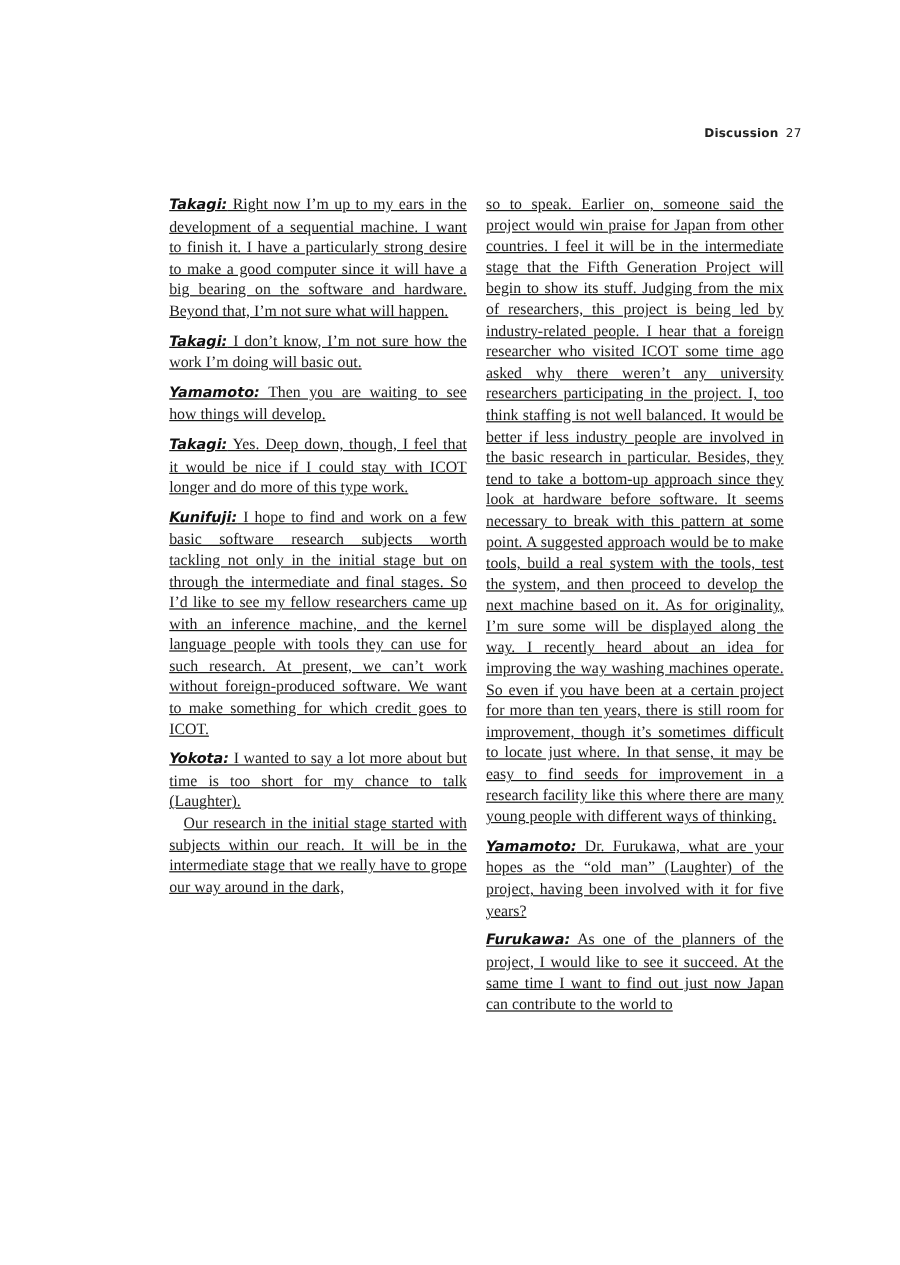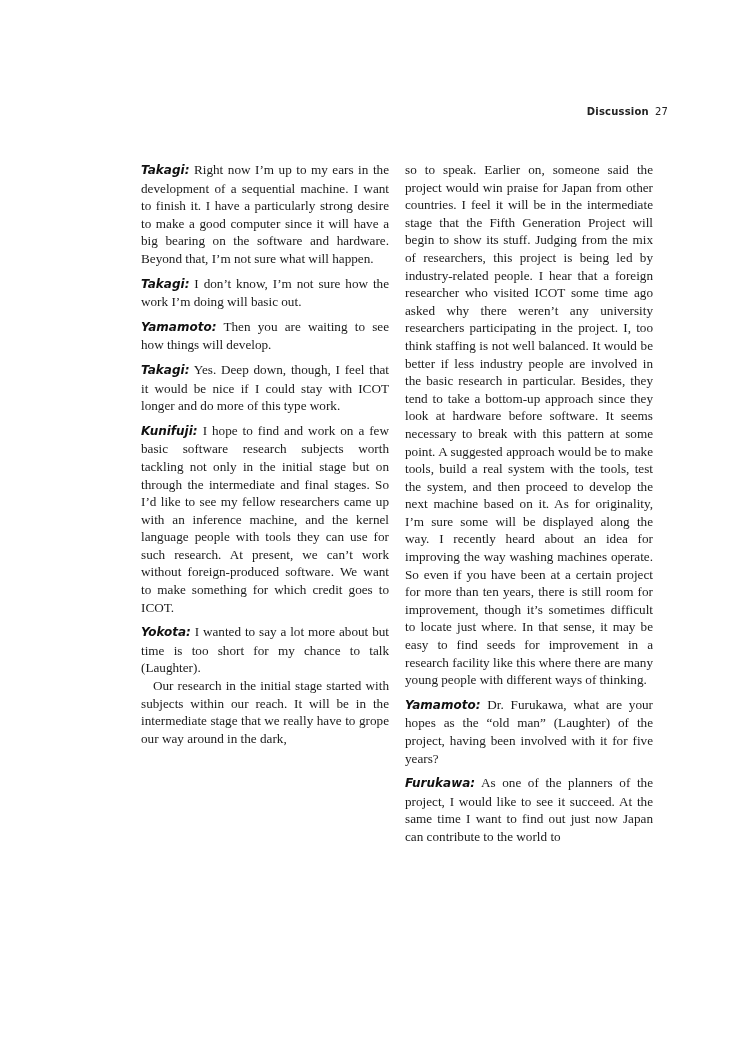--- a/index.html
+++ b/index.html
@@ -11,22 +11,22 @@
     position: absolute; top: 106px; right: 82px;
     font-family: "DejaVu Sans", "Liberation Sans", sans-serif;
     font-size: 10px; font-weight: bold; color: #222; letter-spacing: 0.2px;
   }
   .running-head .num { margin-left: 6px; font-weight: normal; }
   .col {
     position: absolute; top: 161px; width: 248px;
     font-size: 13.2px; line-height: 17.6px; text-align: justify;
     hyphens: manual;
   }
-  .col-left { left: 141px; }
-  .col-right { left: 405px; }
+  .col-left { left: 141px; text-decoration: underline; }
+  .col-right { left: 405px; text-decoration: underline; }
   .para { margin: 0 0 7px 0; }
   .para.cont { text-indent: 12px; margin-top: -7px; }
   .speaker {
     font-family: "DejaVu Sans", "Liberation Sans", sans-serif;
     font-weight: bold; font-style: italic; font-size: 12px; color: #111;
   }
 </style>
 </head>
 <body>
 

